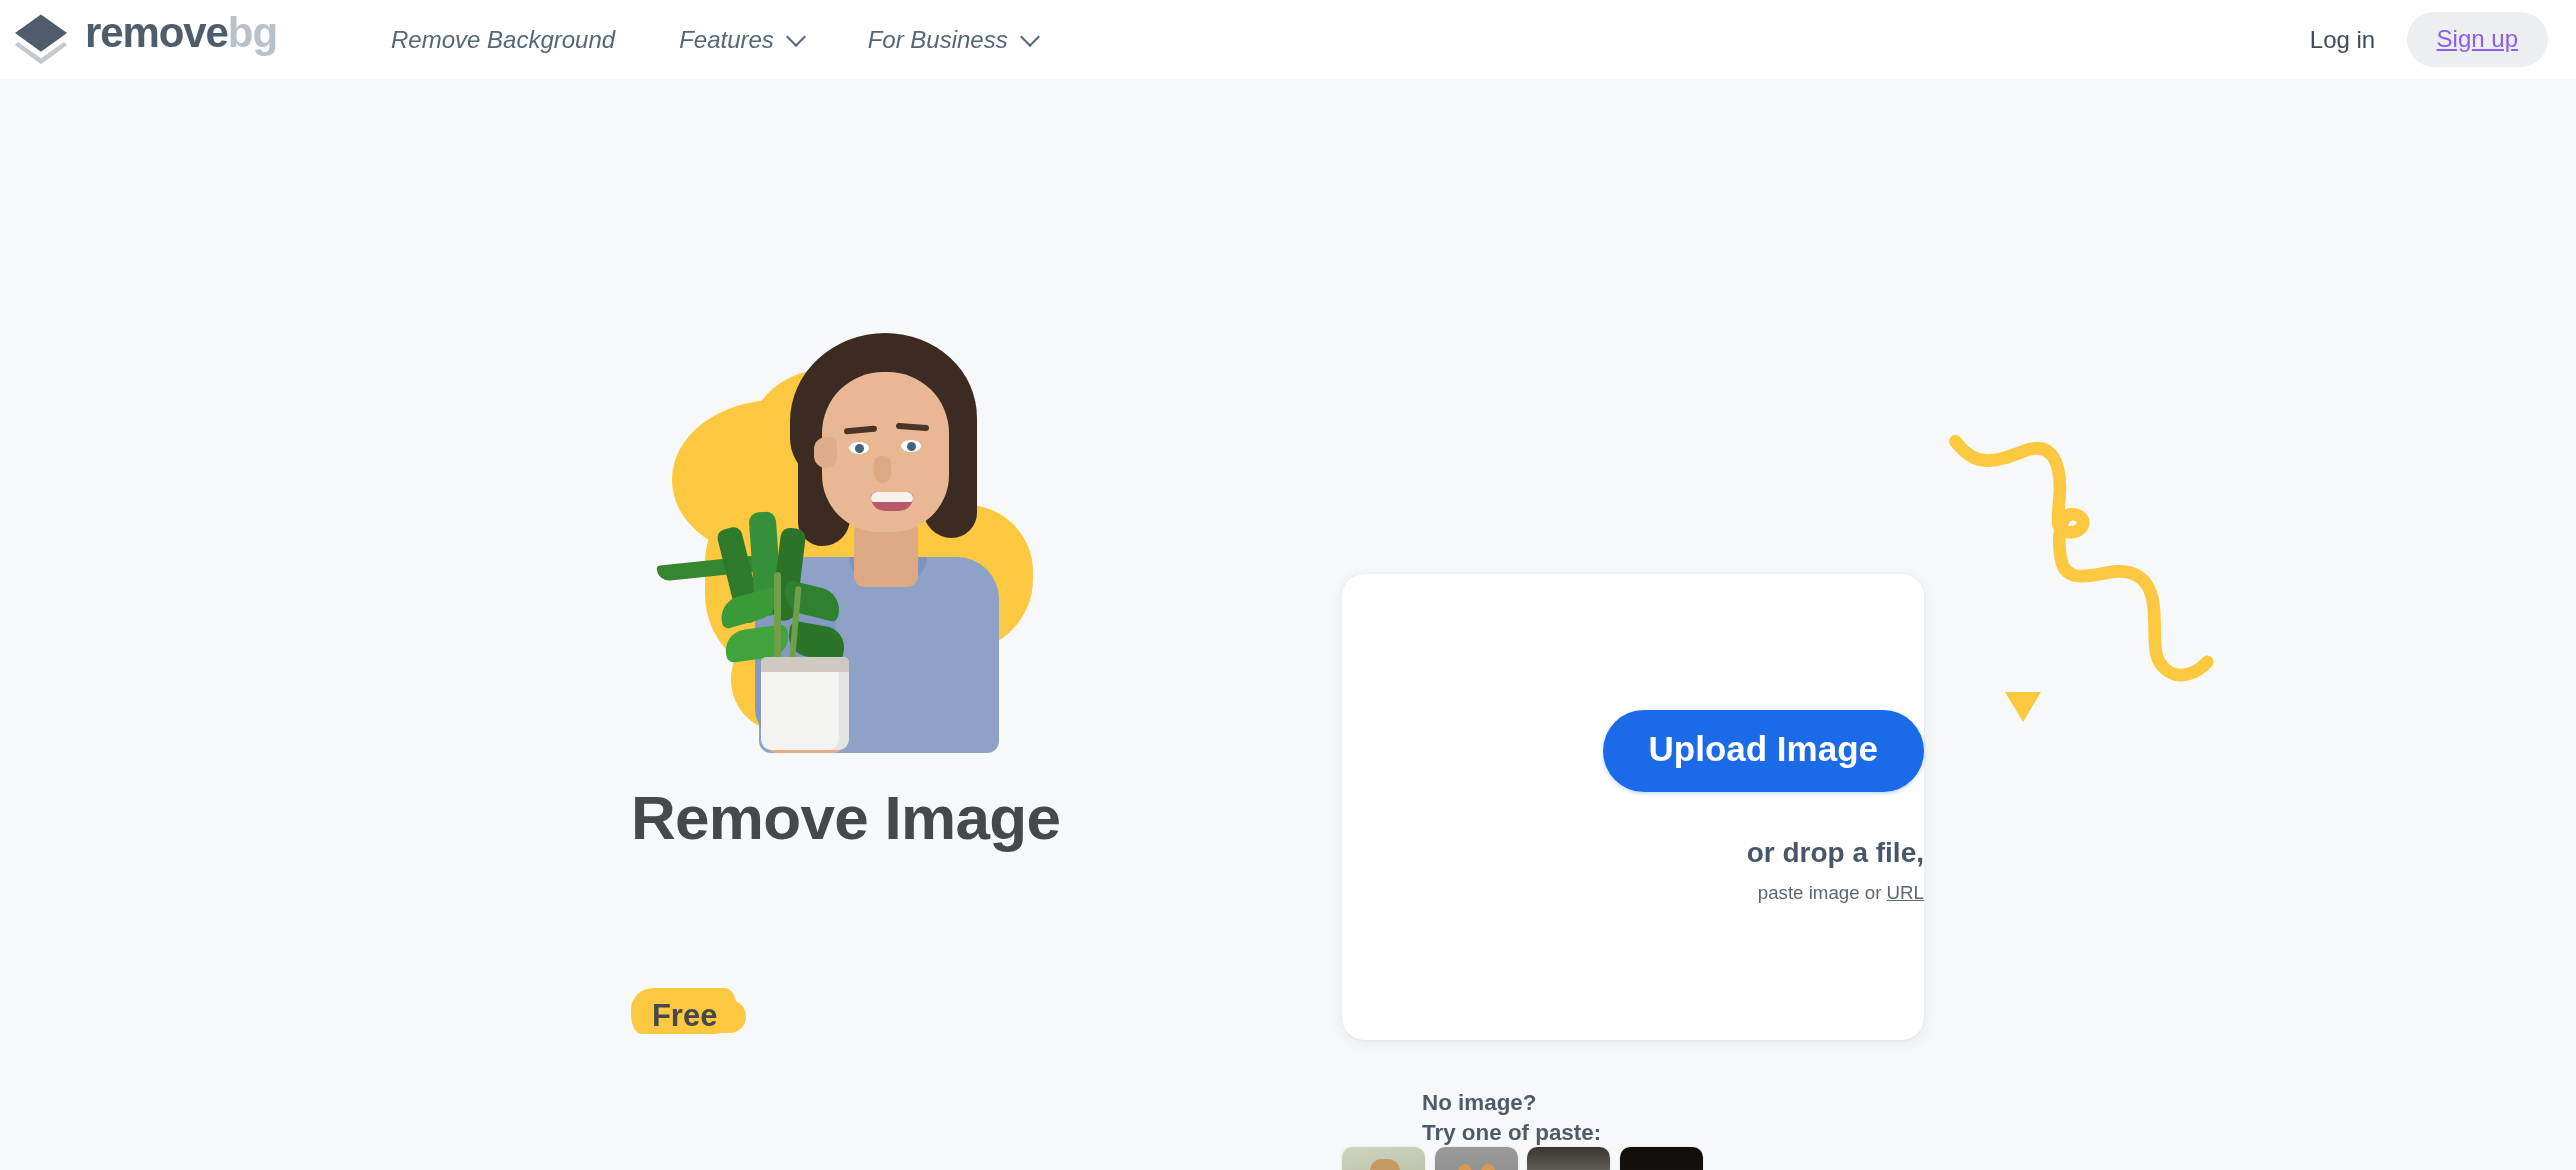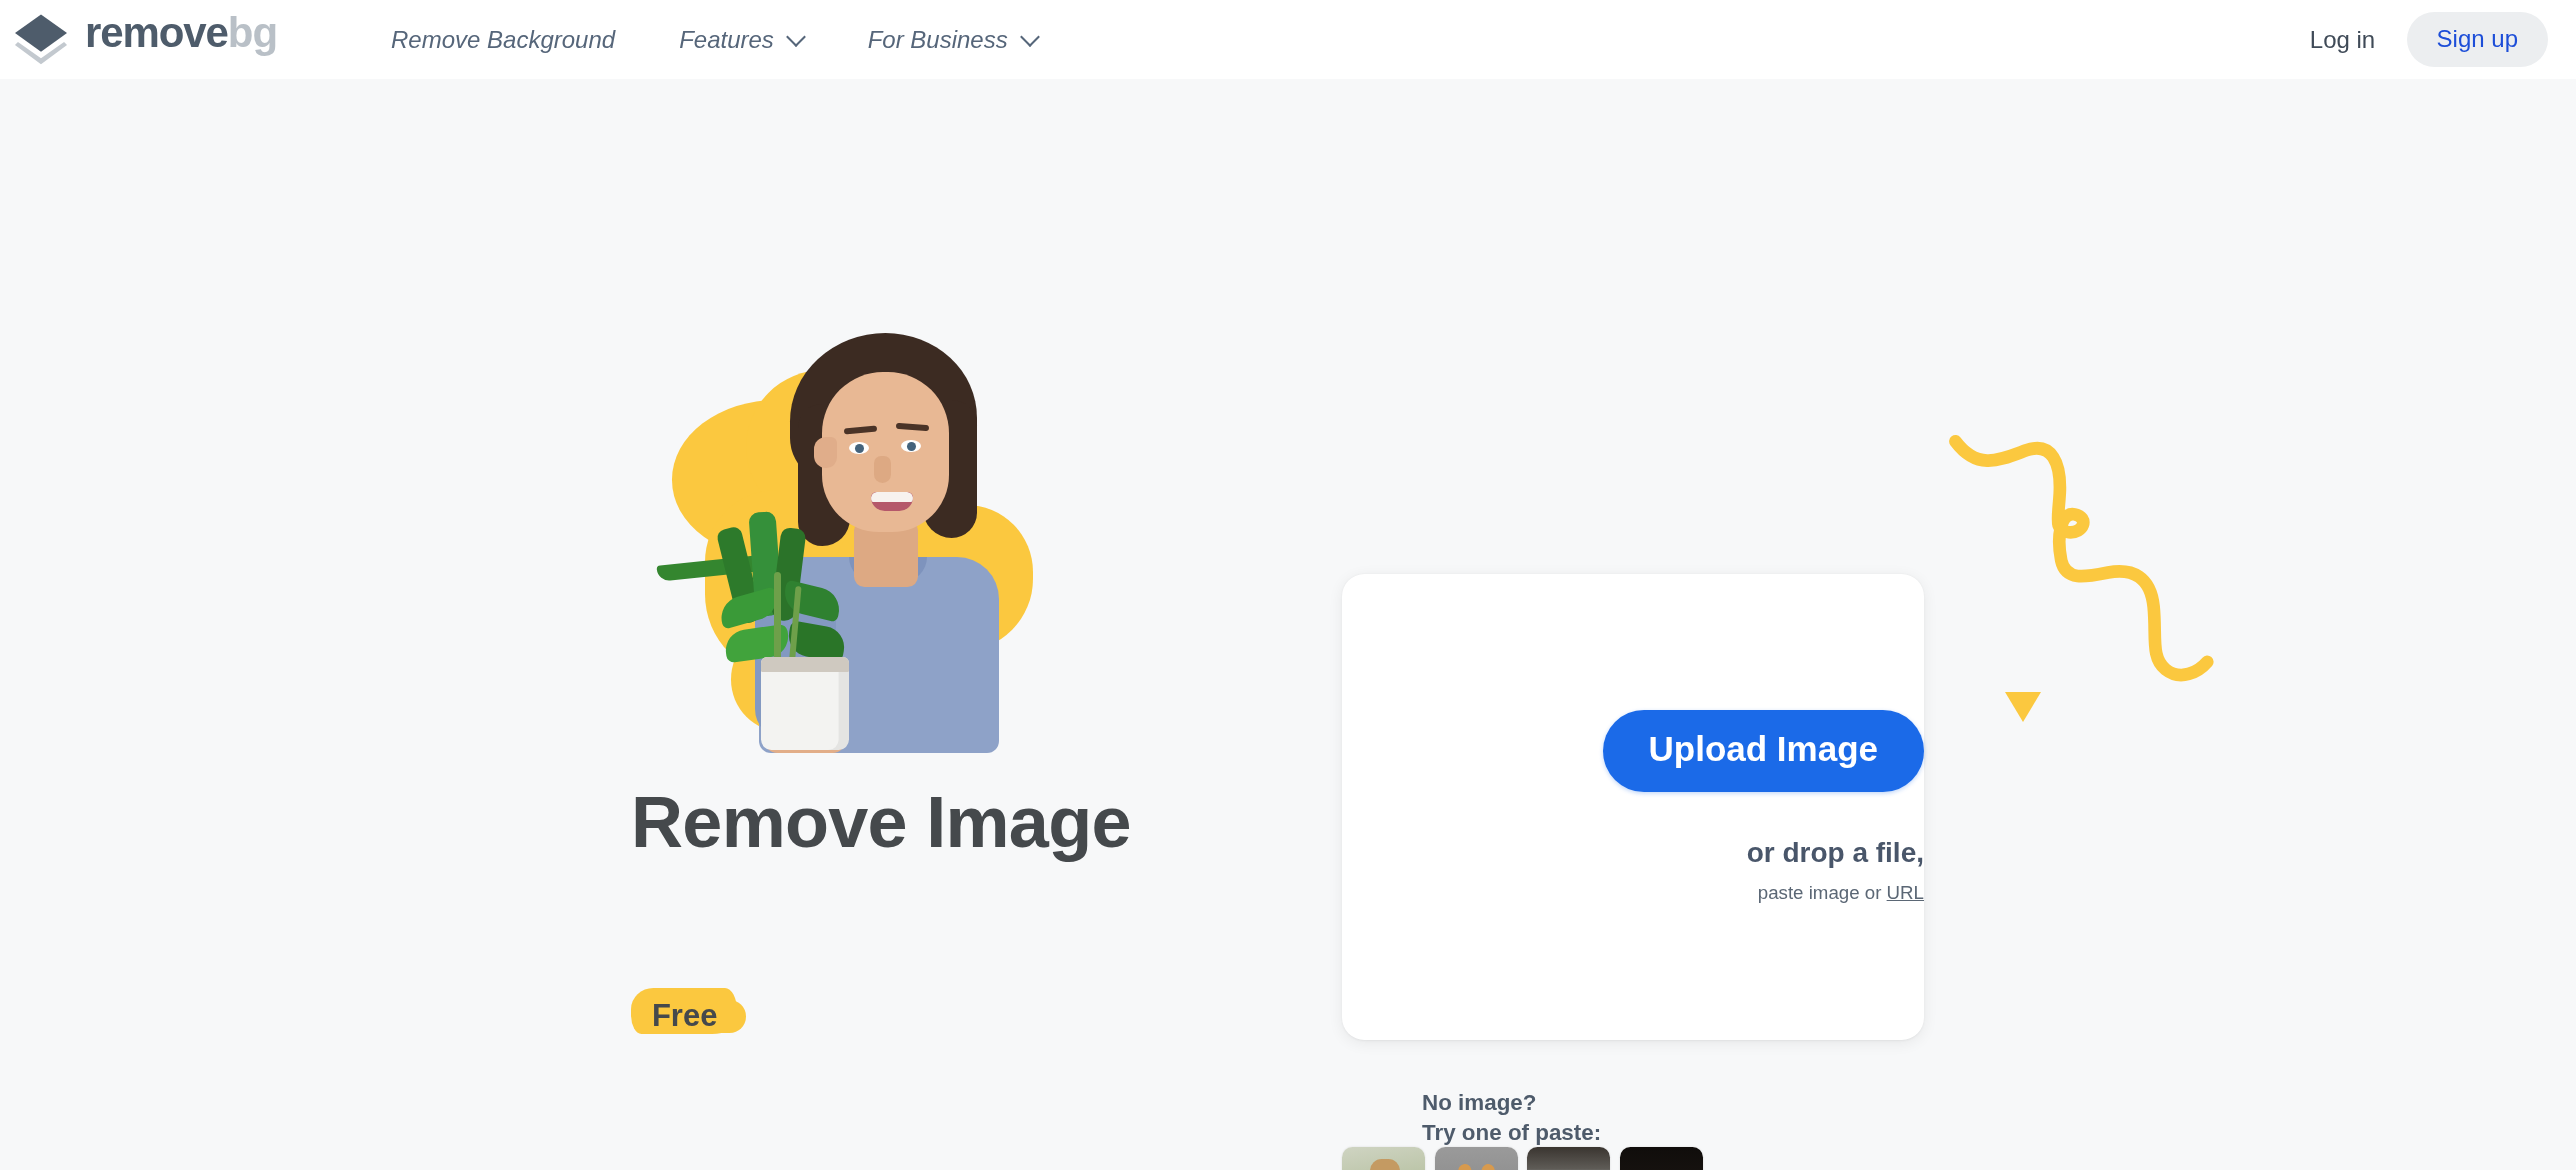--- a/index.html
+++ b/index.html
@@ -56,24 +56,24 @@
 
   .header-right {
     position: absolute; right: 28px; top: 0; height: 79px;
     display: flex; align-items: center; gap: 10.4px;
   }
   .login-link {
     font-size: 24px; color: #3f4a57; padding: 0 21px; cursor: pointer;
     white-space: nowrap;
   }
   .signup-btn {
-    background: #eceef0; color: #1d4ed8;
+    background: #eceef0; color: #8b5cf6;
     font-size: 24px; border-radius: 745px;
     padding: 12.7px 30px 14px; cursor: pointer; border: none;
-    font-family: inherit; white-space: nowrap;
+    font-family: inherit; white-space: nowrap; text-decoration: underline;
   }
 
   
   .page {
     position: absolute; top: 79px; left: 0;
     width: 2576px; height: 1091px;
     background: #f7f8f9;
     overflow: hidden;
   }
 
@@ -177,21 +177,21 @@
   }
   .stem {
     position: absolute; background: #6ea04a; border-radius: 3.7px;
   }
   .leaf { position: absolute; background: #2f7d32; }
 
   
   .headline {
     position: absolute; left: 631px; top: 707px;
     width: 672px;
-    font-size: 72px; font-weight: 700; line-height: 1.02;
+    font-size: 62px; font-weight: 700; line-height: 1.02;
     color: #45494c; letter-spacing: -0.7px;
   }
   .subline {
     position: absolute; left: 631px; top: 919px;
     font-size: 31px; font-weight: 700; color: #45494c;
     display: flex; align-items: center; gap: 0px; white-space: nowrap;
   }
   .free-wrap { position: relative; display: inline-block; margin-left: 16.4px; }
   .free-hl {
     position: absolute; left: -16.4px; top: -10.4px;

